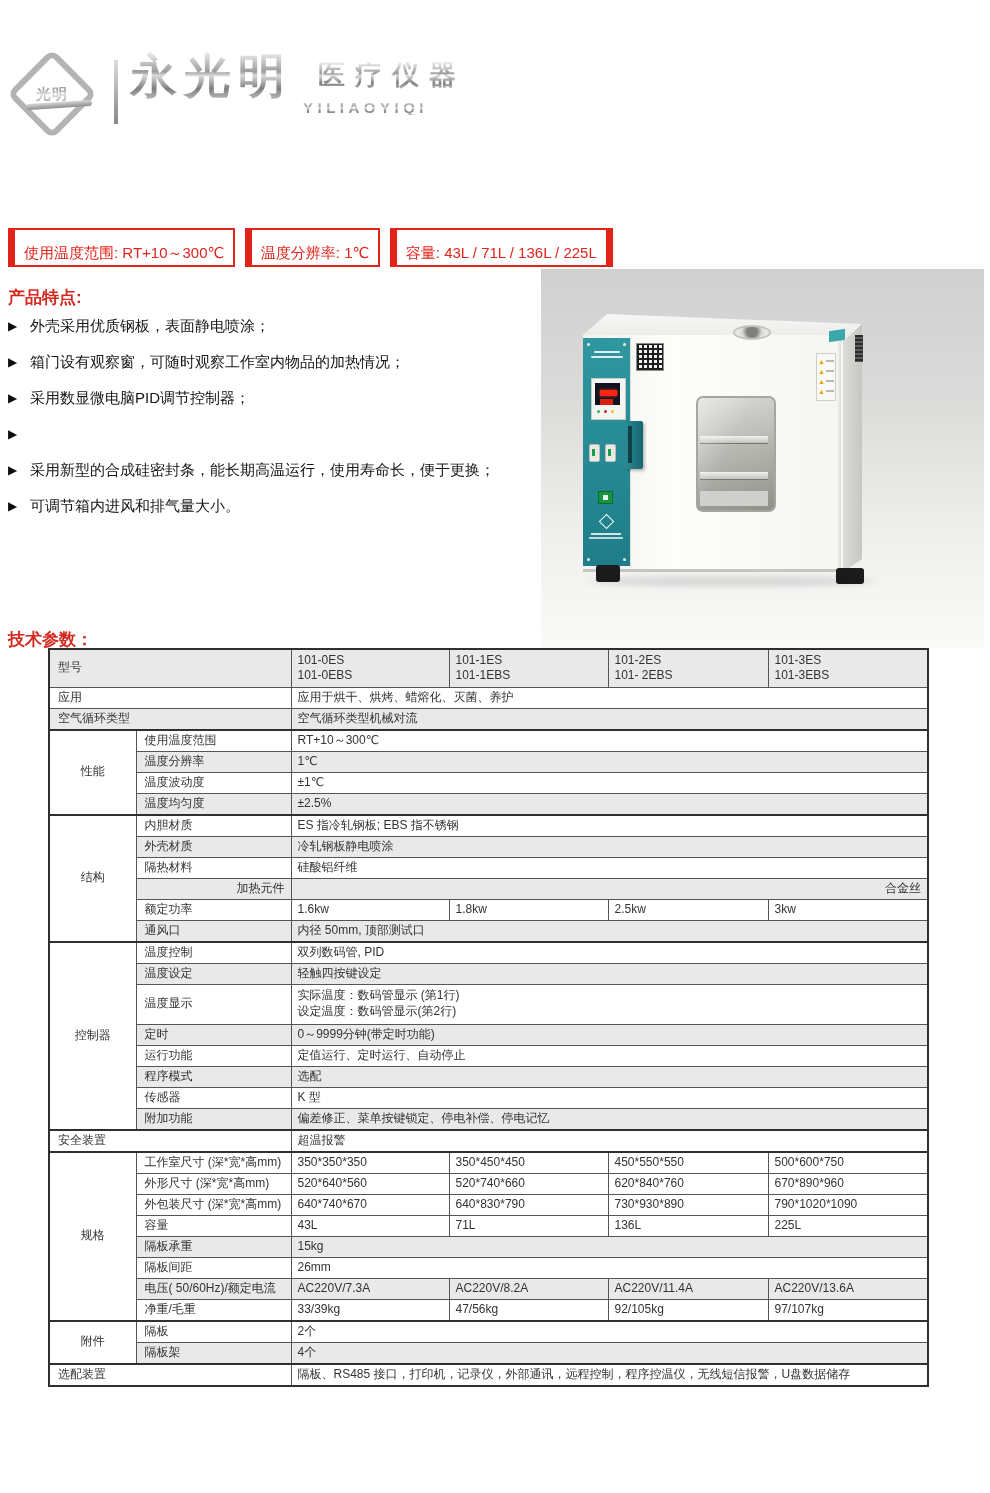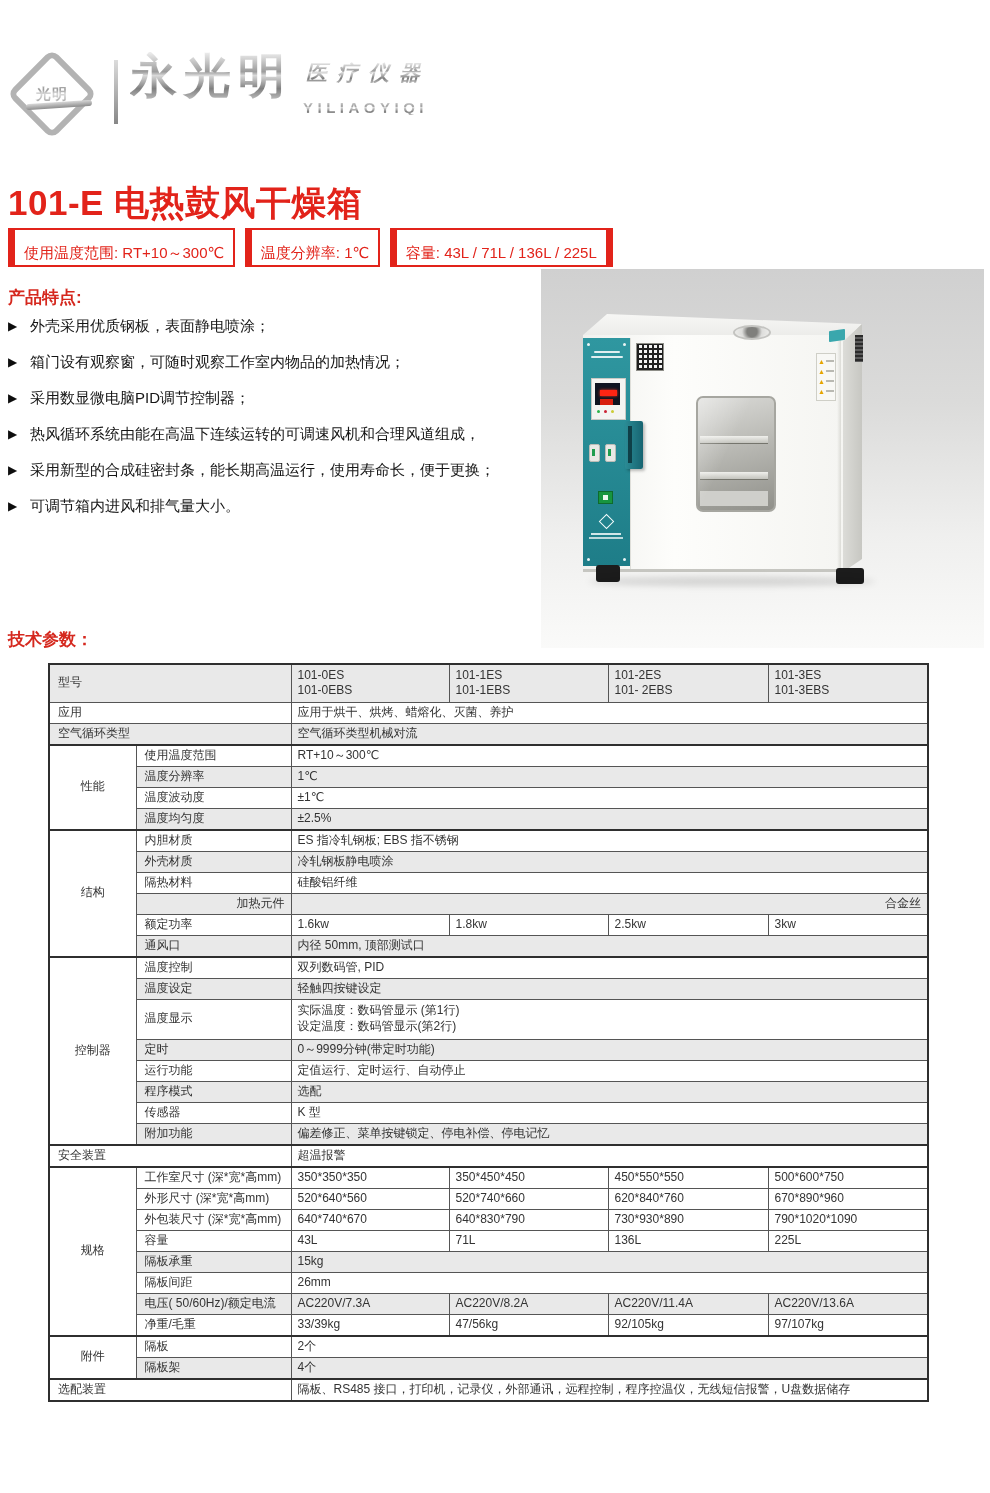--- a/index.html
+++ b/index.html
@@ -20,21 +20,21 @@
   #brand{position:absolute;left:0;top:0;width:990px;height:150px;}
   #brand-diamond{position:absolute;left:20px;top:62px;width:52px;height:52px;border:6px solid #b3b3b3;
                  border-radius:9px;transform:rotate(45deg);background:#fff;}
   #brand-diamond .inner{position:absolute;left:0;top:0;width:100%;height:100%;display:flex;align-items:center;justify-content:center;
                  transform:rotate(-45deg);font-weight:bold;font-size:15px;letter-spacing:1px;}
   #brand-swoosh{position:absolute;left:26px;top:102px;width:66px;height:6px;border-radius:3px;
                 background:linear-gradient(180deg,#d8d8d8,#8d8d8d);transform:rotate(-4deg);}
   #brand-divider{position:absolute;left:114px;top:60px;width:4px;height:64px;
                  background:linear-gradient(180deg,#dcdcdc,#878787);}
   #brand-cn{position:absolute;left:130px;top:52px;font-size:47px;font-weight:800;letter-spacing:7px;line-height:1;}
-  #brand-cat{position:absolute;left:306px;top:62px;font-size:21px;font-weight:800;letter-spacing:10px;line-height:1;font-style:italic;}
+  #brand-cat{position:absolute;left:318px;top:62px;font-size:27px;font-weight:800;letter-spacing:10px;line-height:1;}
   #brand-en{position:absolute;left:303px;top:100px;font-size:15px;font-weight:700;letter-spacing:4.5px;line-height:1;}
 
   
   #page-title{position:absolute;left:8px;top:180px;font-size:35px;font-weight:bold;color:var(--red);letter-spacing:0.5px;}
   #badges{position:absolute;left:8px;top:228px;white-space:nowrap;}
   .badge{display:inline-block;border:2px solid var(--red);border-left:7px solid var(--red);
          color:var(--red);font-size:15px;font-weight:400;padding:13px 9px 2px;margin-right:5px;
          height:20px;line-height:20px;vertical-align:top;}
   .badge:last-child{border-right:7px solid var(--red);}
 
@@ -99,21 +99,21 @@
   #vent-cap{left:192px;top:56px;width:38px;height:15px;border-radius:50%;
             background:radial-gradient(circle at 50% 42%,#7f7f7c 0 28%,#dddddb 55%,#97979300);
             border:2px solid #c4c4c1;box-sizing:border-box;}
   .foot{background:#1c1c1c;border-radius:3px;}
   #foot1{left:55px;top:296px;width:24px;height:17px;}
   #foot2{left:295px;top:299px;width:28px;height:16px;}
   #floor-shadow{left:48px;top:308px;width:286px;height:9px;background:rgba(0,0,0,.13);border-radius:50%;filter:blur(3px);}
 
   
   #specs-heading{position:absolute;left:8px;top:628px;font-size:17px;font-weight:bold;color:var(--head-red);}
-  #specs-wrap{position:absolute;left:8px;top:663px;padding-left:40px;}
+  #specs-wrap{position:absolute;left:8px;top:648px;padding-left:40px;}
   table.specs{border-collapse:collapse;table-layout:fixed;width:879px;font-size:12px;color:#333;
               border:2px solid var(--border-dark);}
   table.specs td{border:1px solid var(--border-mid);padding:0 6px;height:20px;line-height:1.3;
                  overflow:hidden;white-space:pre-line;vertical-align:middle;background:#fff;}
   table.specs tr.shaded td{background:var(--shade);}
   table.specs td.group-cell{background:#fff !important;text-align:center;padding:0 3px;}
   table.specs tr.group-start td{border-top:2px solid var(--border-dark);}
   table.specs td.label-cell{padding-left:8px;}
 </style>
 </head>
@@ -125,21 +125,20 @@
     <div id="brand-diamond">
       <div class="inner metal">光明</div>
     </div>
     <div id="brand-swoosh"></div>
     <div id="brand-divider"></div>
     <div id="brand-cn" class="metal">永光明</div>
     <div id="brand-cat" class="metal">医疗仪器</div>
     <div id="brand-en" class="metal">YILIAOYIQI</div>
   </div>
 
-  <div id="page-title">101-E 电热鼓风干燥箱</div>
   <div id="badges">
     <span class="badge">使用温度范围: RT+10～300℃</span>
     <span class="badge">温度分辨率: 1℃</span>
     <span class="badge">容量: 43L / 71L / 136L / 225L</span>
   </div>
 
   <div id="features-heading">产品特点:</div>
   <div id="features">
       <div class="feature-item">
         <span class="feature-arrow">▶</span>
@@ -155,21 +154,20 @@
       </div>
       <div class="feature-item">
         <span class="feature-arrow">▶</span>
         <div>
           <div class="feature-line">采用数显微电脑PID调节控制器；</div>
         </div>
       </div>
       <div class="feature-item">
         <span class="feature-arrow">▶</span>
         <div>
-          <div class="feature-line">热风循环系统由能在高温下连续运转的可调速风机和合理风道组成，</div>
         </div>
       </div>
       <div class="feature-item">
         <span class="feature-arrow">▶</span>
         <div>
           <div class="feature-line">采用新型的合成硅密封条，能长期高温运行，使用寿命长，便于更换；</div>
         </div>
       </div>
       <div class="feature-item">
         <span class="feature-arrow">▶</span>

